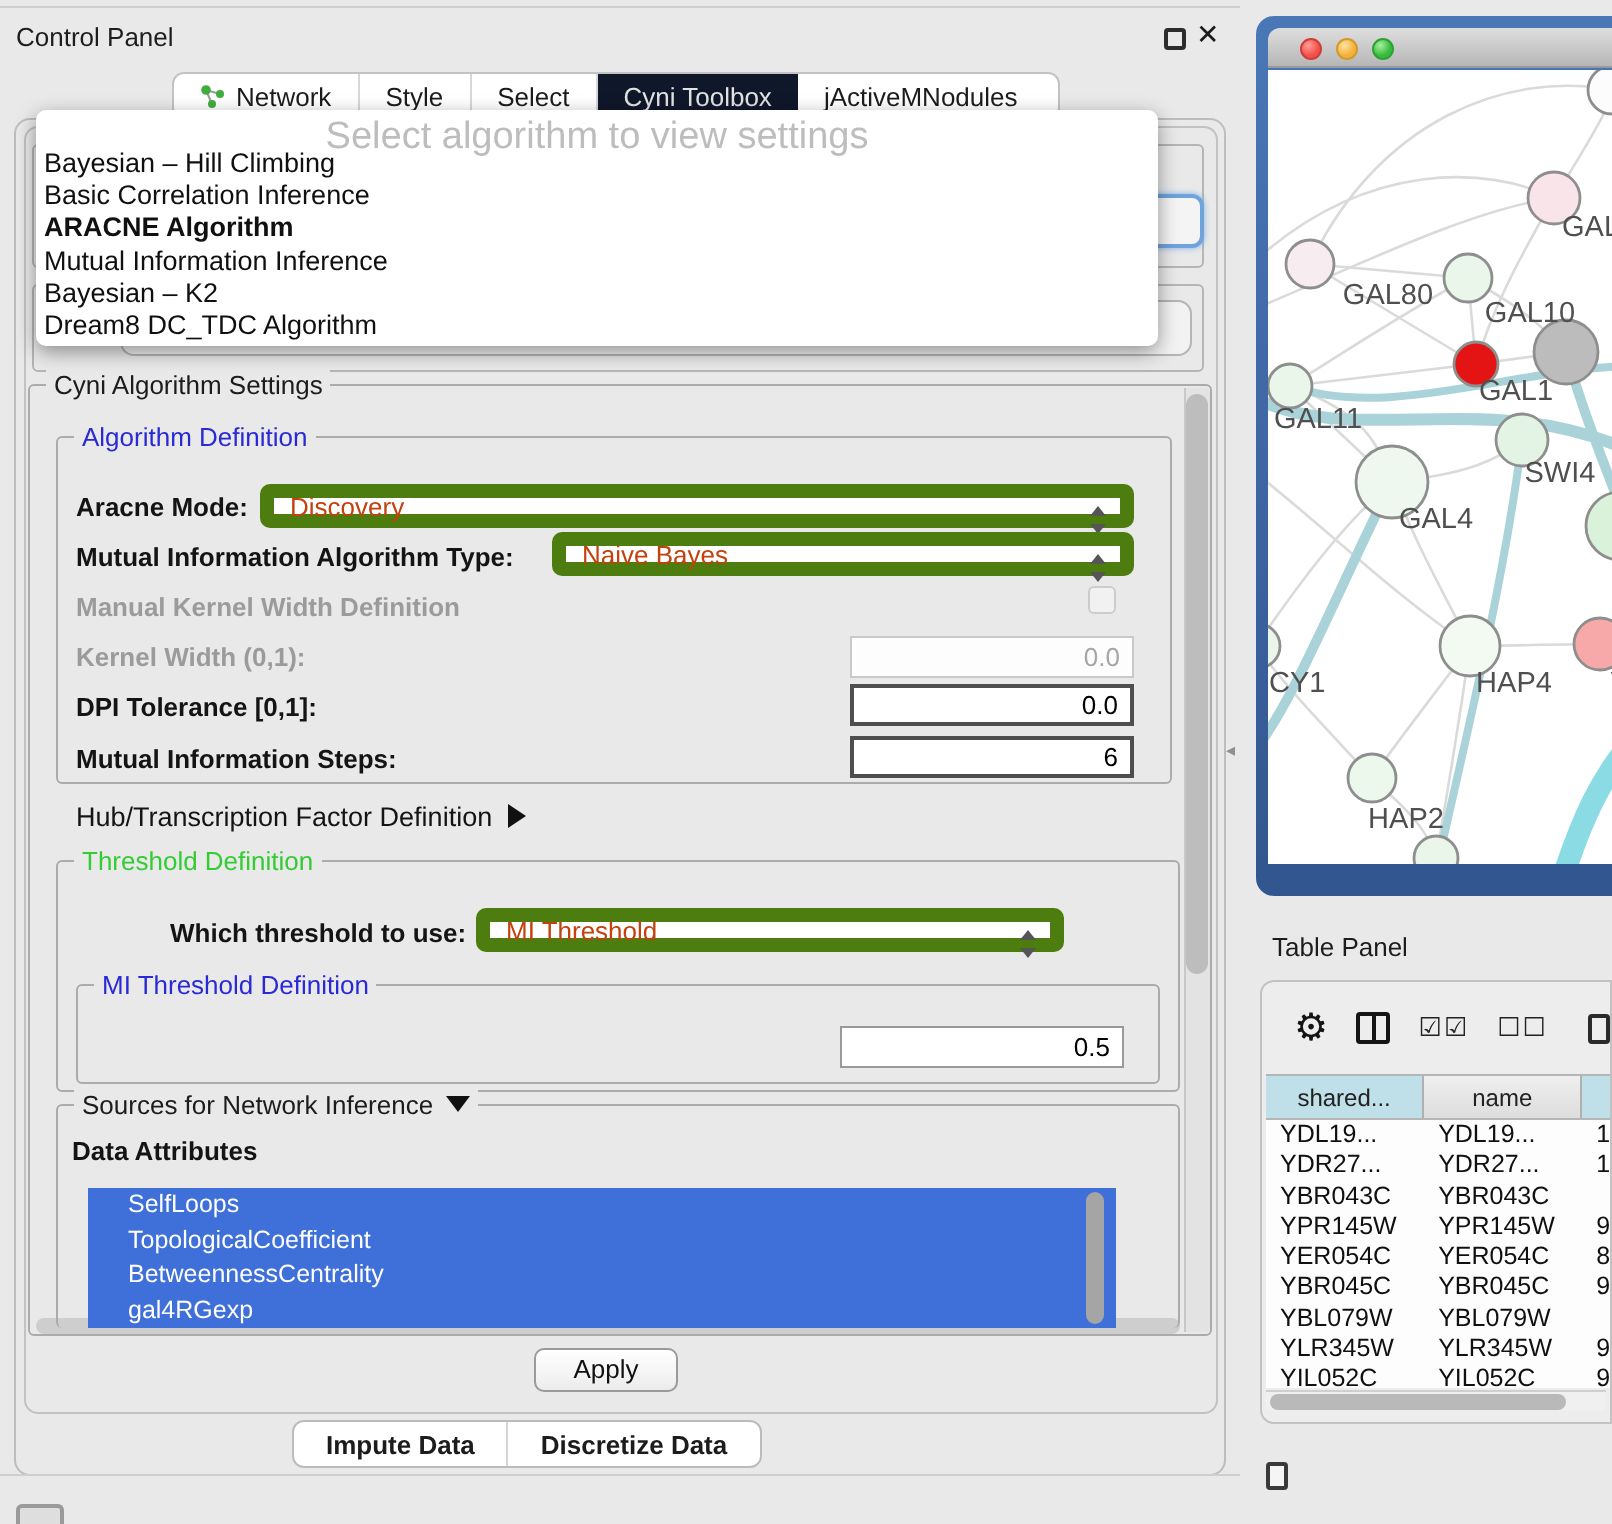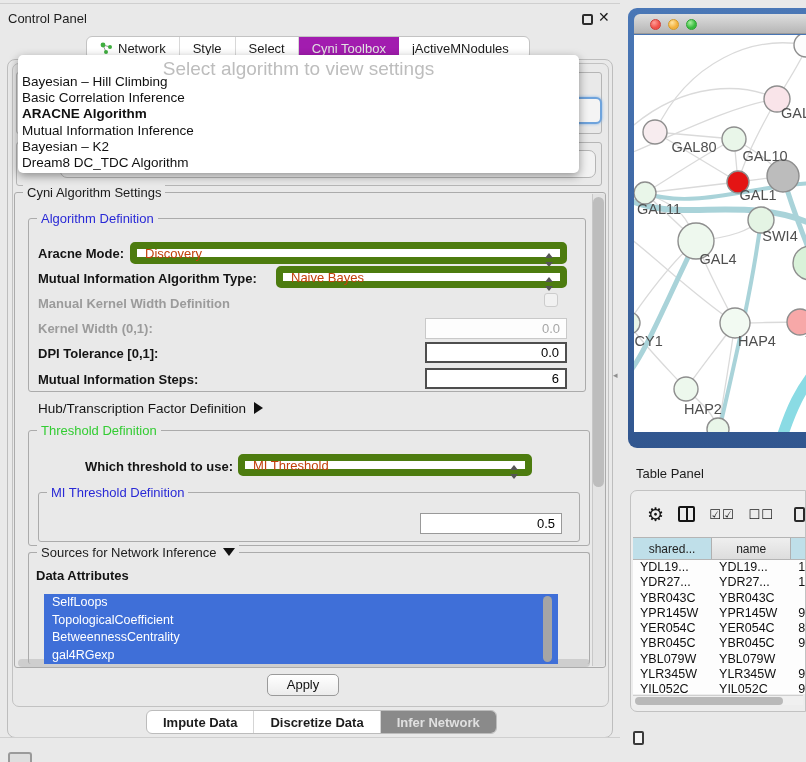--- a/index.html
+++ b/index.html
@@ -11,21 +11,21 @@
 
   
   #cp-topline { left:0; top:3px; width:620px; height:1px; background:#cfcfcf; }
   #cp-title { left:8px; top:11px; font-size:13px; color:#1d1d1d; }
   #cp-float { left:582px; top:14px; width:11px; height:11px; border:2px solid #2c2c2c; border-radius:2px; }
   #cp-close { left:598px; top:9px; font-size:14px; font-weight:bold; color:#1a1a1a; }
 
   #tabbar { left:86px; top:36px; width:444px; height:24px; background:#ffffff; border:1px solid #c3c3c3; border-radius:6px; display:flex; align-items:stretch; overflow:hidden; }
   .tab { display:flex; align-items:center; gap:5px; padding:0 13px; font-size:13px; color:#1c1c1c; border-right:1px solid #d8d8d8; white-space:nowrap; }
   .tab:last-child { border-right:none; }
-  .tab.sel { background:#a21caf; color:#e3e3e3; border-right:none; }
+  .tab.sel { background:#0f172a; color:#e3e3e3; border-right:none; }
 
   #outer-panel { left:7px; top:59px; width:606px; height:679px; border:1px solid #bdbdbd; border-radius:8px; background:#e9e9e9; }
   #inner-panel { left:12px; top:63px; width:597px; height:644px; border:1px solid #c2c2c2; border-radius:7px; background:#e9e9e9; }
 
   
   .frag-group { border:1px solid #b5b5b5; border-radius:3px; }
   #frag-combo { left:536px; top:97px; width:66px; height:27px; background:#f4f4f4; border:2px solid #6ea3dc; border-radius:6px; box-shadow:0 0 3px #7fb0e6; }
   #frag-field { left:60px; top:150px; width:536px; height:28px; background:#f2f2f2; border:1px solid #b5b5b5; border-radius:7px; }
 
   
@@ -53,21 +53,21 @@
   .numfield.strong { border:2px solid #4e4e4e; }
   .numfield.dis { color:#a6a6a6; border:1px solid #c9c9c9; background:#fdfdfd; }
 
   #manual-kernel-cb { left:544px; top:293px; width:14px; height:14px; background:#f1f1f1; border:1px solid #cccccc; border-radius:3px; }
 
   .tri-right { display:inline-block; width:0; height:0; border-top:6px solid transparent; border-bottom:6px solid transparent; border-left:9px solid #111; margin-left:8px; vertical-align:-1px; }
   .tri-down { display:inline-block; width:0; height:0; border-left:6px solid transparent; border-right:6px solid transparent; border-top:8px solid #111; margin-left:6px; vertical-align:1px; }
 
   
   #attr-list { left:44px; top:594px; width:514px; height:70px; background:#ffffff; overflow:hidden; }
-  .attr-item { height:17.5px; line-height:17.5px; font-size:12.5px; color:#ffffff; background:#3f6fd8; padding-left:8px; white-space:nowrap; }
+  .attr-item { height:17.5px; line-height:17.5px; font-size:12.5px; color:#ffffff; background:#3f6fd8; padding-left:20px; white-space:nowrap; }
   #attr-scroll { left:543px; top:596px; width:9px; height:66px; background:#a5a5a5; border-radius:5px; }
 
   
   #set-vscroll-track { left:592px; top:194px; width:13px; height:472px; background:#e3e3e3; border-left:1px solid #c8c8c8; }
   #set-vscroll-thumb { left:593px; top:197px; width:11px; height:290px; background:#bdbdbd; border-radius:6px; }
   #set-hscroll-thumb { left:18px; top:659px; width:572px; height:8px; background:#cecece; border-radius:4px; }
 
   #apply-btn { left:267px; top:674px; width:72px; height:22px; background:linear-gradient(#ffffff,#ececec); border:1px solid #9a9a9a; border-radius:5px; font-size:13px; color:#111; text-align:center; line-height:20px; }
 
   #bottom-tabs { left:146px; top:710px; height:24px; display:flex; background:#ffffff; border:1px solid #bcbcbc; border-radius:6px; overflow:hidden; }
@@ -230,23 +230,20 @@
   <div class="abs" id="attr-scroll"></div>
 
   <div class="abs" id="apply-btn">Apply</div>
 
   <div class="abs" id="bottom-tabs">
     <div class="btab">
         <span>Impute Data</span>
       </div>
     <div class="btab">
         <span>Discretize Data</span>
-      </div>
-    <div class="btab sel">
-        <span>Infer Network</span>
       </div>
   </div>
 
   <div class="abs" id="grip">◂</div>
 
   <div class="abs" id="net-frame"></div>
   <div class="abs" id="net-titlebar">
     <span class="tl" id="tl-red"></span>
     <span class="tl" id="tl-yellow"></span>
     <span class="tl" id="tl-green"></span>

